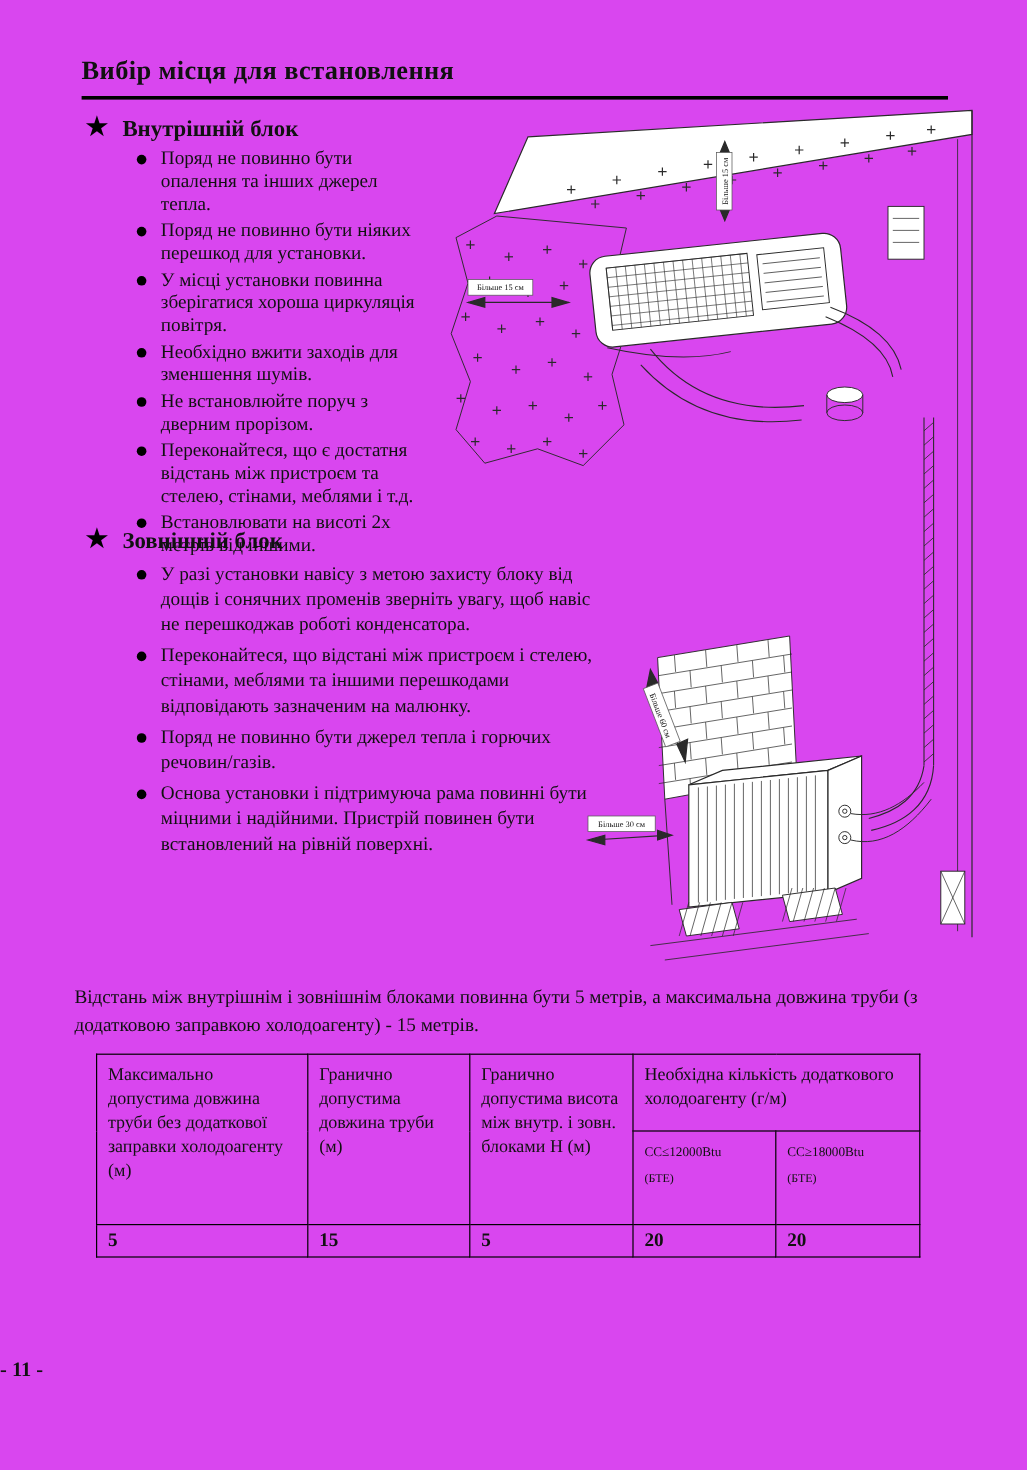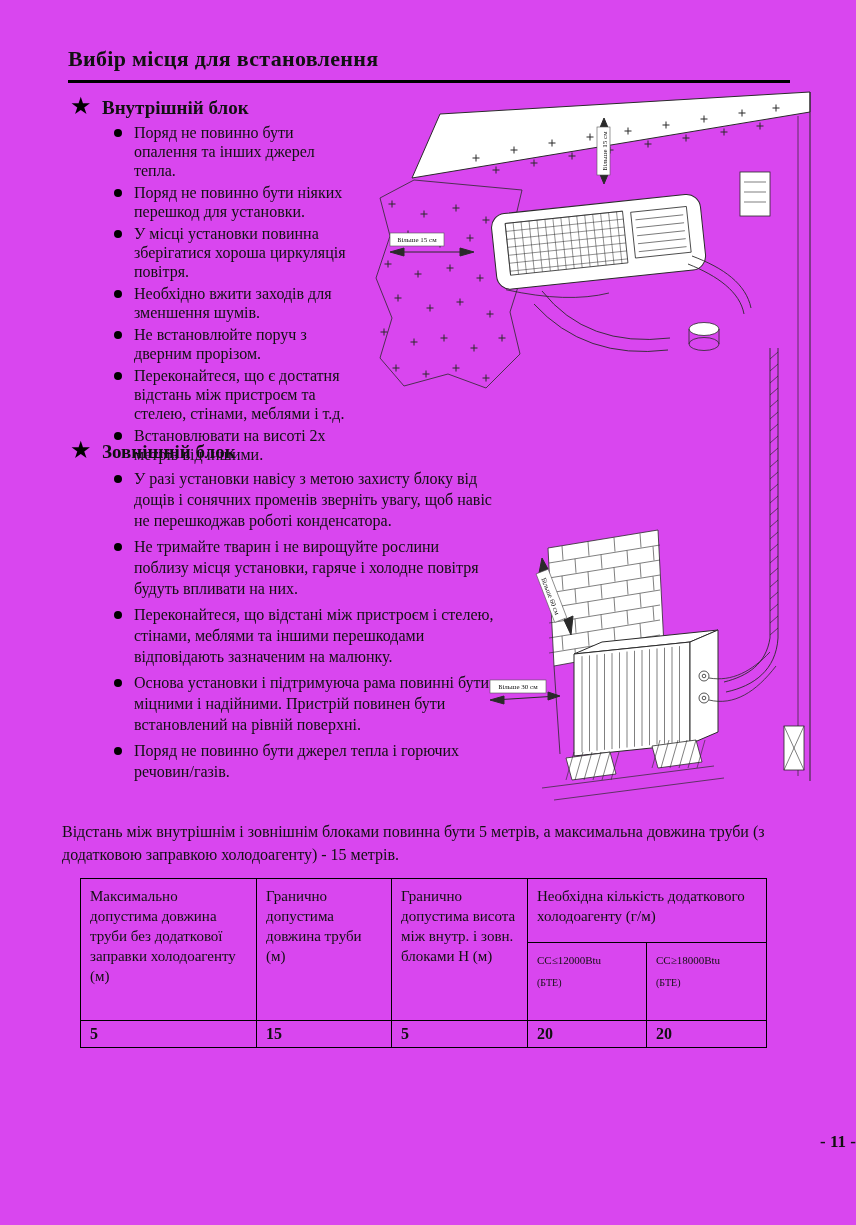--- a/index.html
+++ b/index.html
@@ -17,21 +17,21 @@
   #bullets-outdoor{left:108px;top:468px;width:388px}
   #bullets-outdoor li{line-height:21px;margin-bottom:5px}
   #bullets-outdoor li::before{top:7px}
   .note{position:absolute;left:62px;top:820px;width:752px;font-size:16px;line-height:23px}
   .spec-table{position:absolute;left:80px;top:878px;border-collapse:collapse;font-size:15px;table-layout:fixed}
   .spec-table td{border:1.5px solid #000;vertical-align:top;padding:7px 9px;line-height:20px}
   .spec-table .sub td{vertical-align:top}
   .btu{font-size:11px;font-weight:normal}
   .bte{font-size:10px;font-weight:normal;margin-top:3px}
   .vals td{font-weight:bold;font-size:16px;padding:3px 9px;vertical-align:middle}
-  .pagenum{position:absolute;left:0;top:1132px;width:856px;text-align:right;font-weight:bold;font-size:17px}
+  .pagenum{position:absolute;left:0;top:1132px;width:856px;text-align:left;font-weight:bold;font-size:17px}
   .diagram{position:absolute;left:352px;top:86px}
   .diagram text{font-family:"Liberation Serif",serif;fill:#111}
 </style>
 </head>
 <body>
 
 <div class="page">
 
   <div class="title">Вибір місця для встановлення</div>
   <div class="title-rule"></div>
@@ -45,24 +45,23 @@
     <li>Необхідно вжити заходів для зменшення шумів.</li>
     <li>Не встановлюйте поруч з дверним прорізом.</li>
     <li>Переконайтеся, що є достатня відстань між пристроєм та стелею, стінами, меблями і т.д.</li>
     <li>Встановлювати на висоті 2х метрів від іншими.</li>
   </ul>
 
   <div class="star" style="left:70px;top:438px">★</div>
   <div class="section-head" style="left:102px;top:441px">Зовнішній блок</div>
   <ul class="bullets" id="bullets-outdoor">
     <li>У разі установки навісу з метою захисту блоку від дощів і сонячних променів зверніть увагу, щоб навіс не перешкоджав роботі конденсатора.</li>
-    <li>Не тримайте тварин і не вирощуйте рослини поблизу місця установки, гаряче і холодне повітря будуть впливати на них.</li>
     <li>Переконайтеся, що відстані між пристроєм і стелею, стінами, меблями та іншими перешкодами відповідають зазначеним на малюнку.</li>
+    <li>Поряд не повинно бути джерел тепла і горючих речовин/газів.</li>
     <li>Основа установки і підтримуюча рама повинні бути міцними і надійними. Пристрій повинен бути встановлений на рівній поверхні.</li>
-    <li>Поряд не повинно бути джерел тепла і горючих речовин/газів.</li>
   </ul>
 
   <svg class="diagram" viewBox="0 0 470 735" width="470" height="735">
     <g fill="none" stroke="#2a2a2a" stroke-width="1">
 
       <path d="M88,28 L458,6 L458,26 L60,92 Z" fill="#fff"></path>
 
       <line x1="458" y1="6" x2="458" y2="695"></line>
       <line x1="446" y1="30" x2="446" y2="690" stroke-width="0.7"></line>
 

